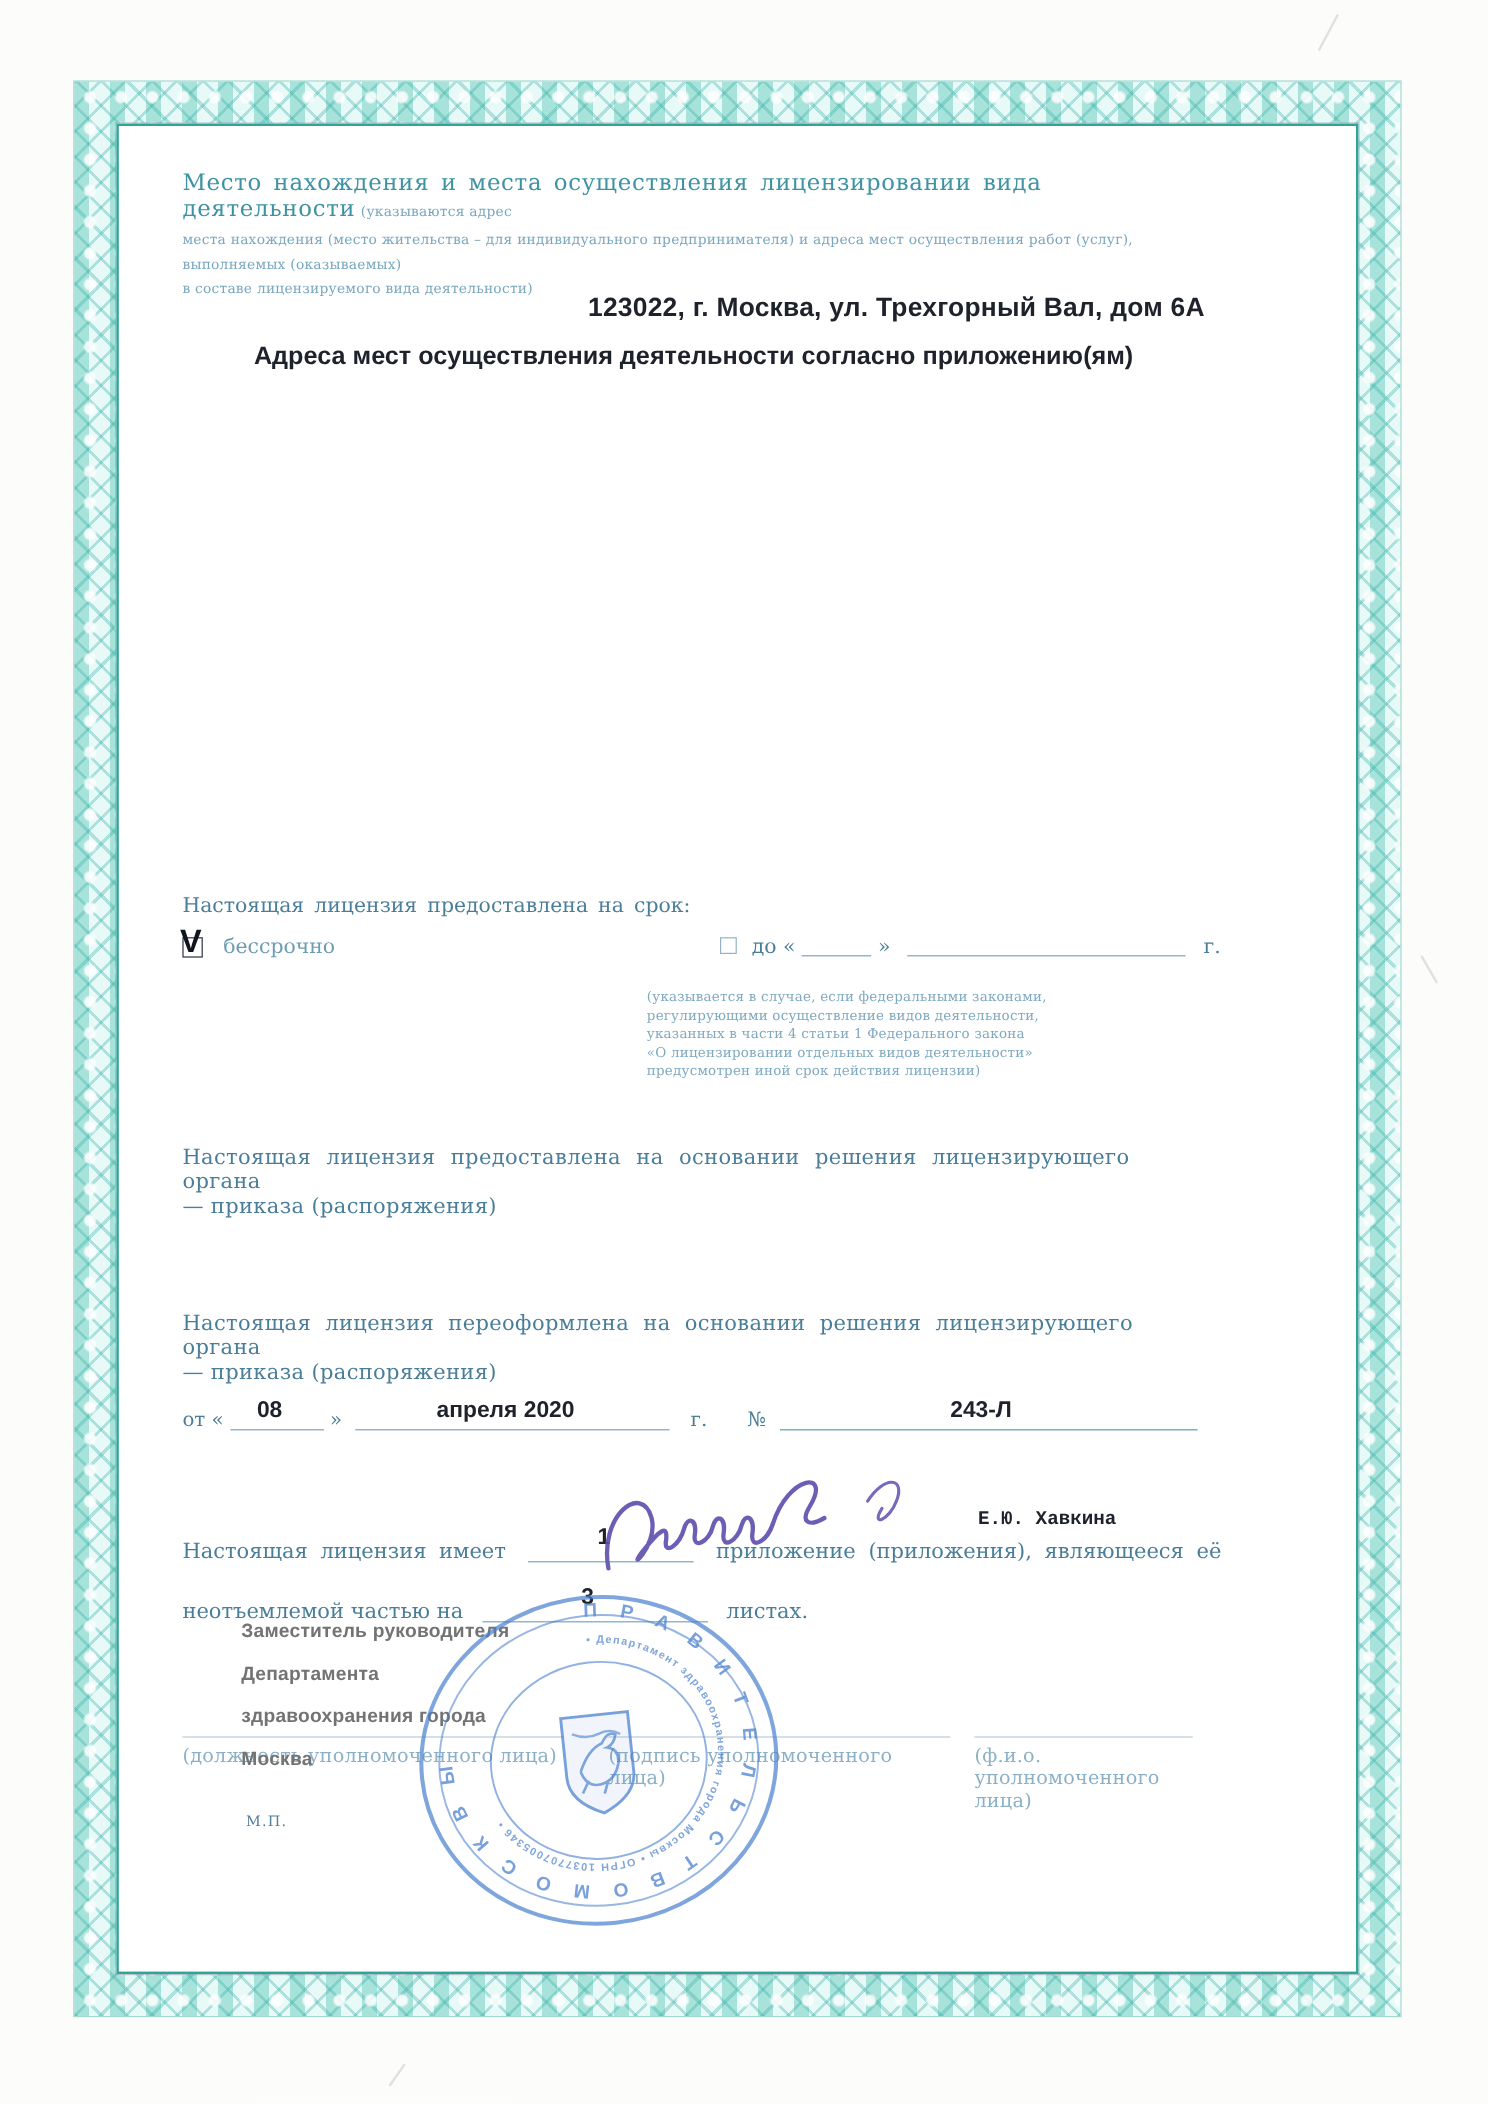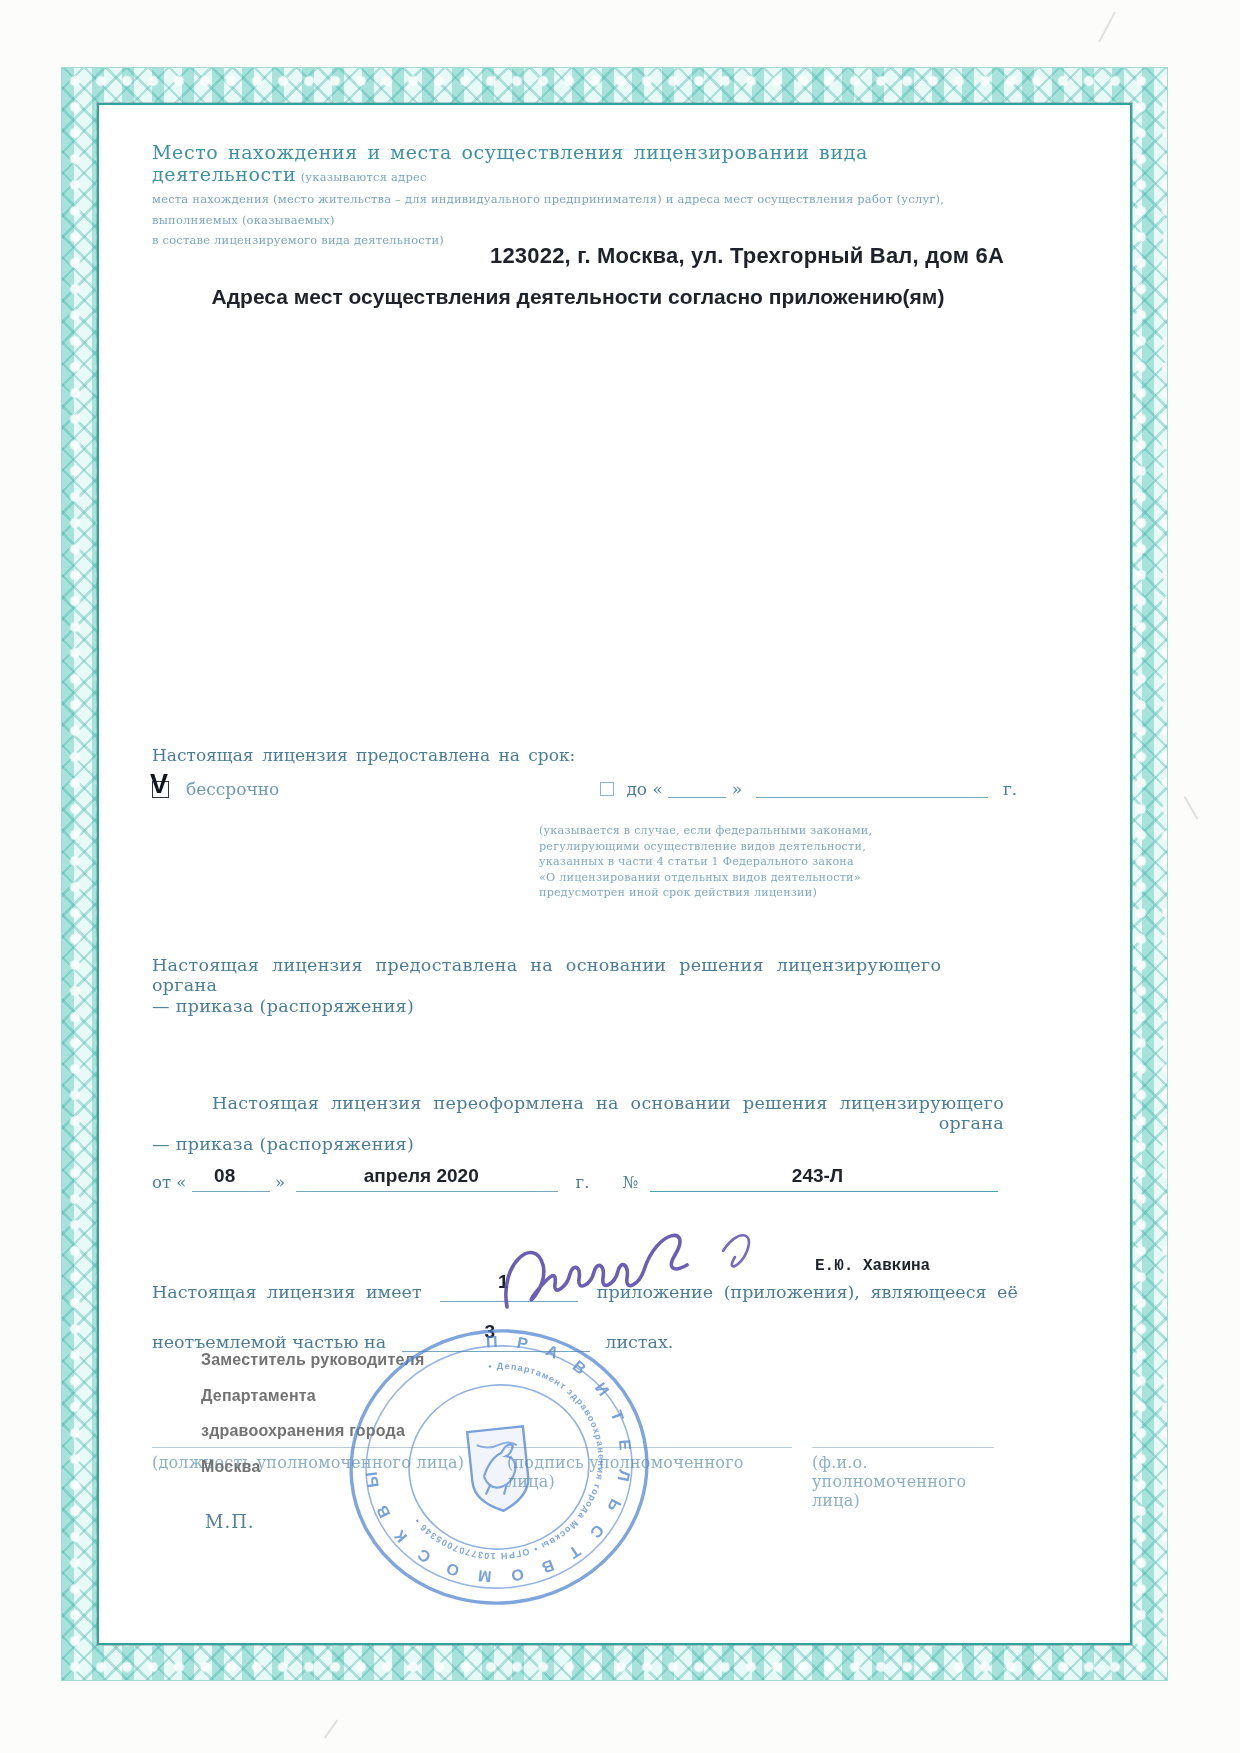--- a/index.html
+++ b/index.html
@@ -50,37 +50,37 @@
   .term-indef{position:absolute;left:34px;top:2px;color:#6d9cb2;}
   .term-right{position:absolute;left:448px;top:2px;white-space:nowrap;}
   .cb-empty{display:inline-block;width:12px;height:12px;border:1.4px solid #93b4c5;
             vertical-align:-1px;margin-right:7px;}
   .ul{display:inline-block;border-bottom:1.4px solid #7aa6bb;vertical-align:-3px;}
   .footnote{left:440px;top:718px;width:372px;font-size:11.2px;line-height:15.6px;
             letter-spacing:.2px;color:#7fa9c0;}
 
   .para{left:53px;width:852px;font-size:17.5px;letter-spacing:.3px;}
   .ws7{word-spacing:7px;}
-  .ws6{word-spacing:6px;text-align:right;}
+  .ws6{word-spacing:6px;}
   .formrow{left:53px;width:852px;font-size:16.5px;white-space:nowrap;}
   .blank{display:inline-block;border-bottom:1.4px solid #7aa6bb;position:relative;height:20px;
          vertical-align:-4px;}
   .blank.teal{border-bottom-color:#4fa3ae;}
   .fill{position:absolute;left:0;right:12px;bottom:4px;text-align:center;font-size:19px;
         font-family:"Liberation Sans",sans-serif;font-weight:bold;color:#1d222b;white-space:nowrap;}
   .fill.hi{bottom:8px;}
 
   .pos-block{left:102px;top:1237px;font-size:16px;line-height:35.5px;letter-spacing:.2px;
              color:#737373;z-index:3;}
   .sig-name{left:716px;top:1152px;font-size:16px;z-index:3;font-family:Liberation Mono, monospace;}
 
   .rule{position:absolute;top:1342px;border-top:1.2px solid #b9ccd6;height:0;}
   .caption{position:absolute;top:1348px;font-size:16px;text-align:left;color:#8cb0c6;
            letter-spacing:.2px;}
-  .mp{left:106px;top:1406px;font-size:18px;color:#55809c;letter-spacing:1px;}
+  .mp{left:106px;top:1406px;font-size:12px;color:#55809c;letter-spacing:1px;}
 
   .signature-svg{left:398px;top:1116px;z-index:6;}
   .stamp-svg{left:244px;top:1220px;z-index:5;transform:rotate(-6deg);opacity:.88;}
 
   .smudge{position:absolute;border-radius:50%;filter:blur(2px);opacity:.5;
           background:radial-gradient(closest-side, #9aa0a4, rgba(160,166,170,0));}
   .scratch{position:absolute;background:#c9cdd0;opacity:.6;}
 </style>
 </head>
 <body>

